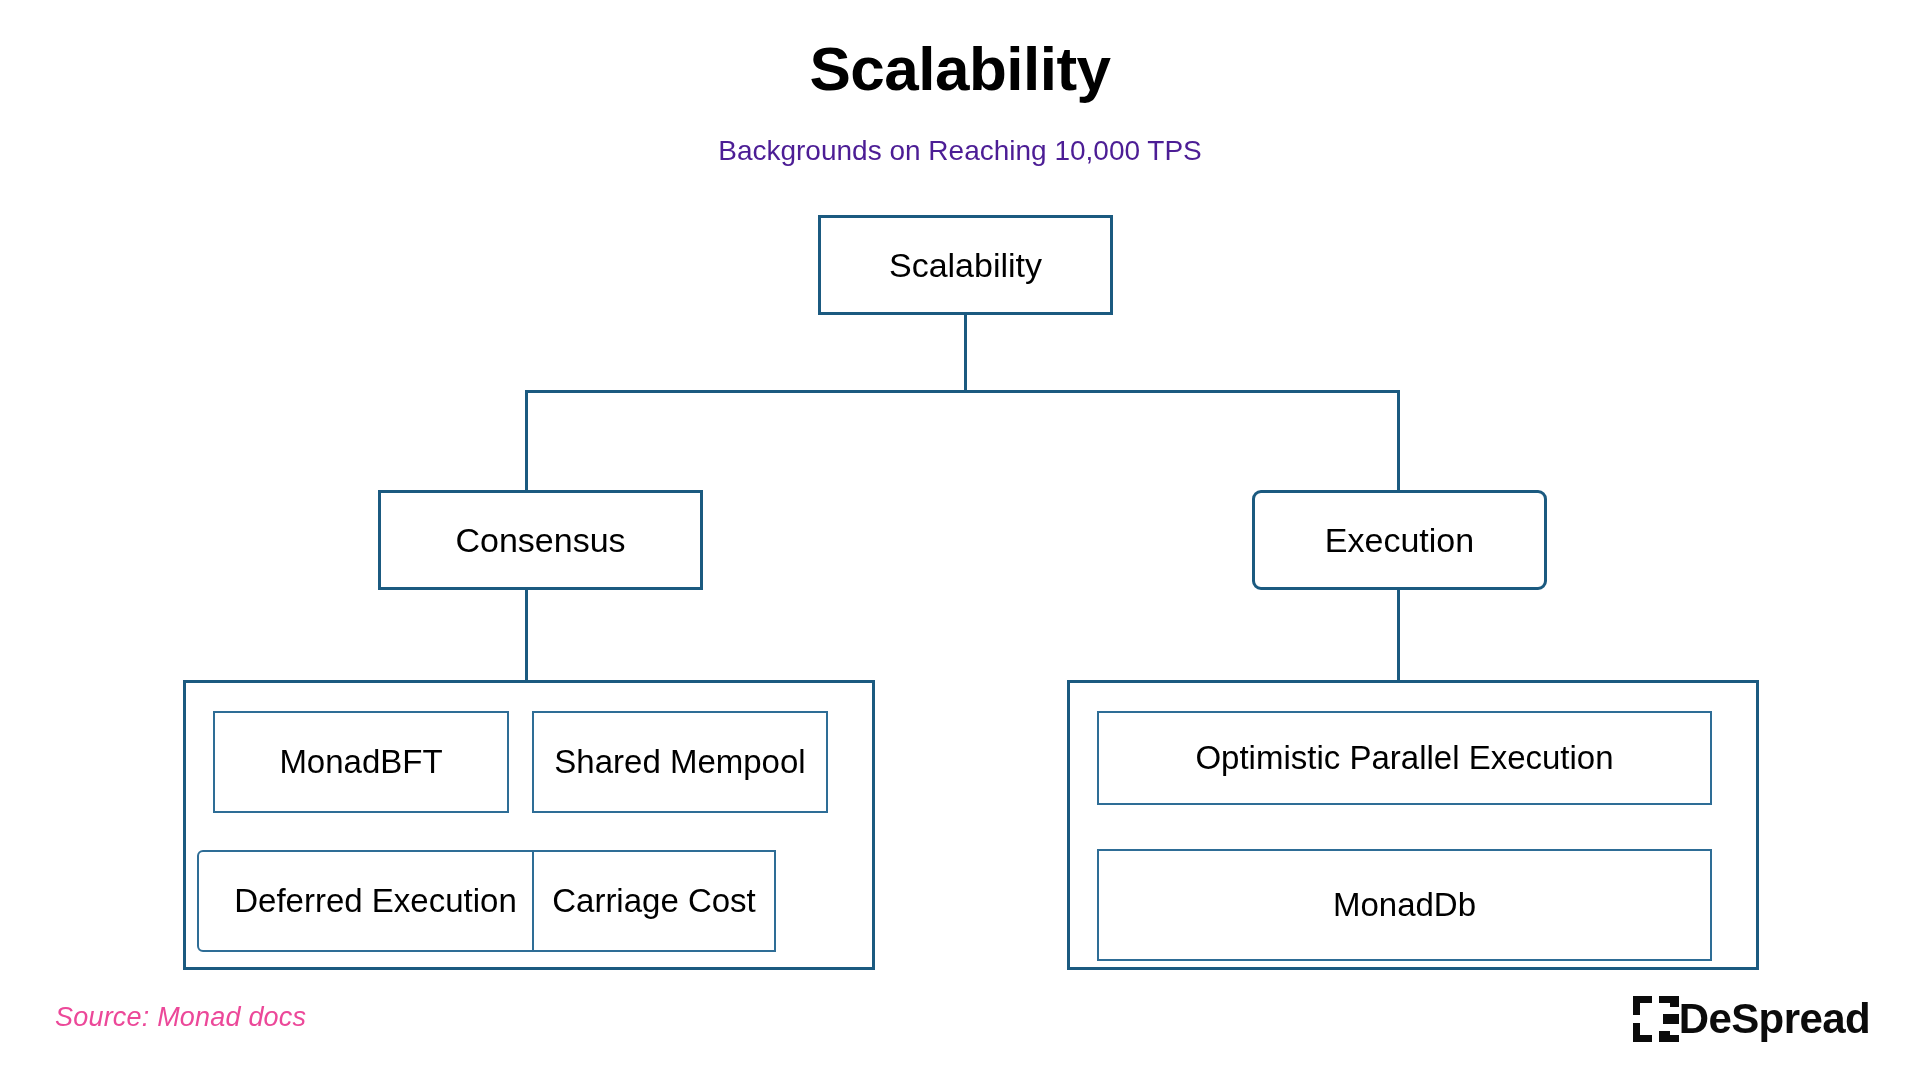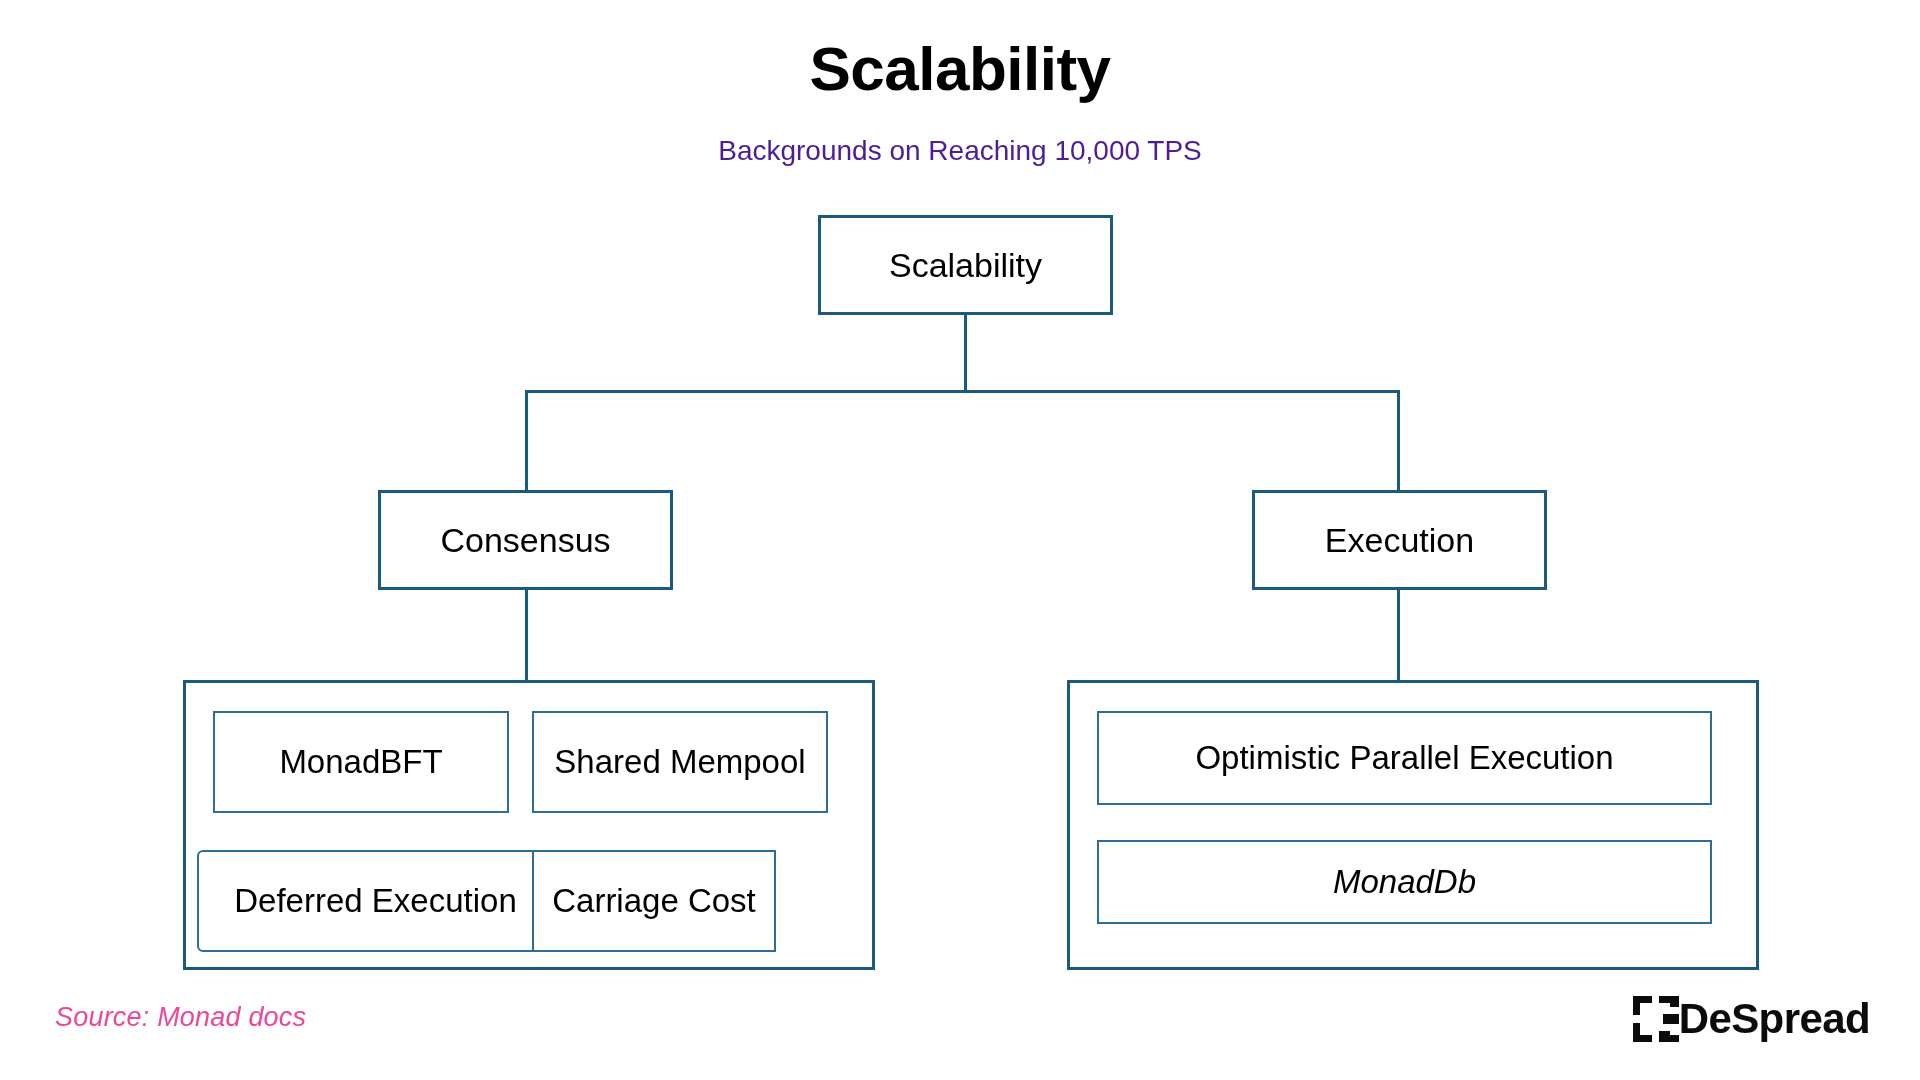--- a/index.html
+++ b/index.html
@@ -32,22 +32,22 @@
     position: absolute;
     background: #ffffff;
     border: 3px solid #1b5a80;
     display: flex; align-items: center; justify-content: center;
     text-align: center;
     color: #000;
     font-size: 34px;
     line-height: 1.18;
   }
   .node-root { left: 818px; top: 215px; width: 295px; height: 100px; }
-  .node-l2-left  { left: 378px; top: 490px; width: 295px; height: 100px; }
-  .node-l2-right { left: 1252px; top: 490px; width: 295px; height: 100px; }
+  .node-l2-left  { left: 378px; top: 490px; width: 325px; height: 100px; }
+  .node-l2-right { left: 1252px; top: 490px; width: 295px; height: 100px; border-radius: 9px; }
 
   
   .group {
     position: absolute;
     background: #ffffff;
     border: 3px solid #1b5a80;
   }
   .group-left  { left: 183px; top: 680px; width: 692px; height: 290px; }
   .group-right { left: 1067px; top: 680px; width: 692px; height: 290px; }
 
@@ -62,21 +62,21 @@
     line-height: 1.2;
     padding: 12px 8px;
   }
   
   .leaf-a { left: 27px;  top: 28px;  width: 296px; height: 102px; }
   .leaf-b { left: 346px; top: 28px;  width: 296px; height: 102px; }
   .leaf-c { left: 11px;  top: 167px; width: 357px; height: 102px; border-radius: 6px; }
   .leaf-d { left: 346px; top: 167px; width: 244px; height: 102px; }
   
   .leaf-e { left: 27px;  top: 28px;  width: 615px; height: 94px; }
-  .leaf-f { left: 27px;  top: 157px; width: 615px; height: 84px; font-style: italic; }
+  .leaf-f { left: 27px;  top: 166px; width: 615px; height: 112px; }
 
   
   .source {
     position: absolute; left: 55px; top: 1002px;
     font-size: 27px; font-style: italic; color: #ec4899;
     letter-spacing: 0.2px;
   }
   .brand {
     position: absolute; right: 50px; top: 995px;
     display: flex; align-items: center; 

